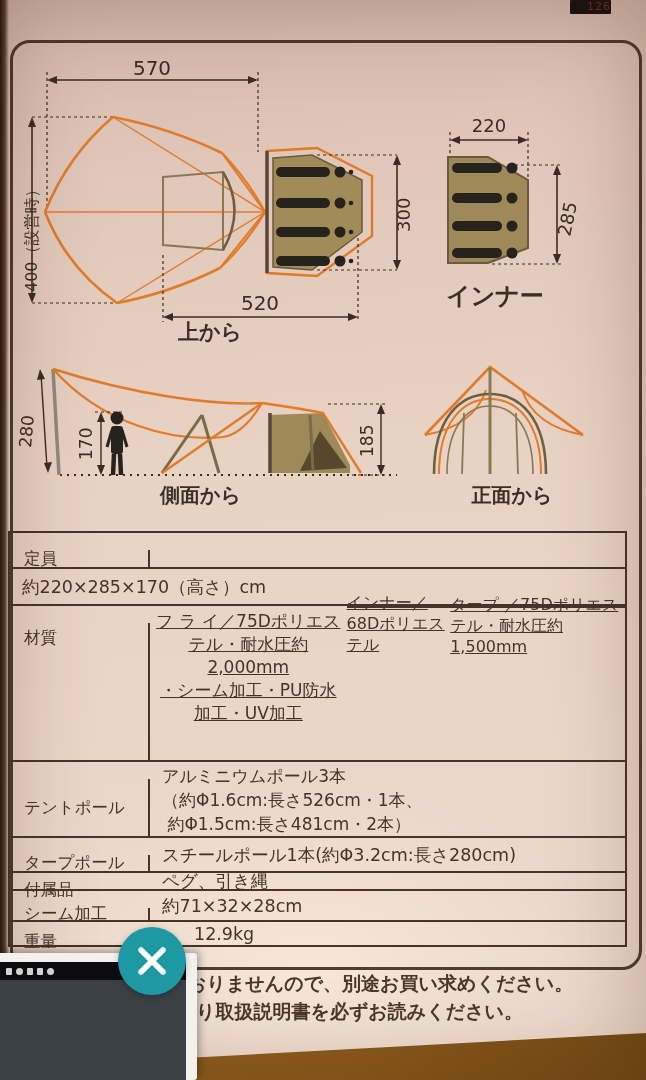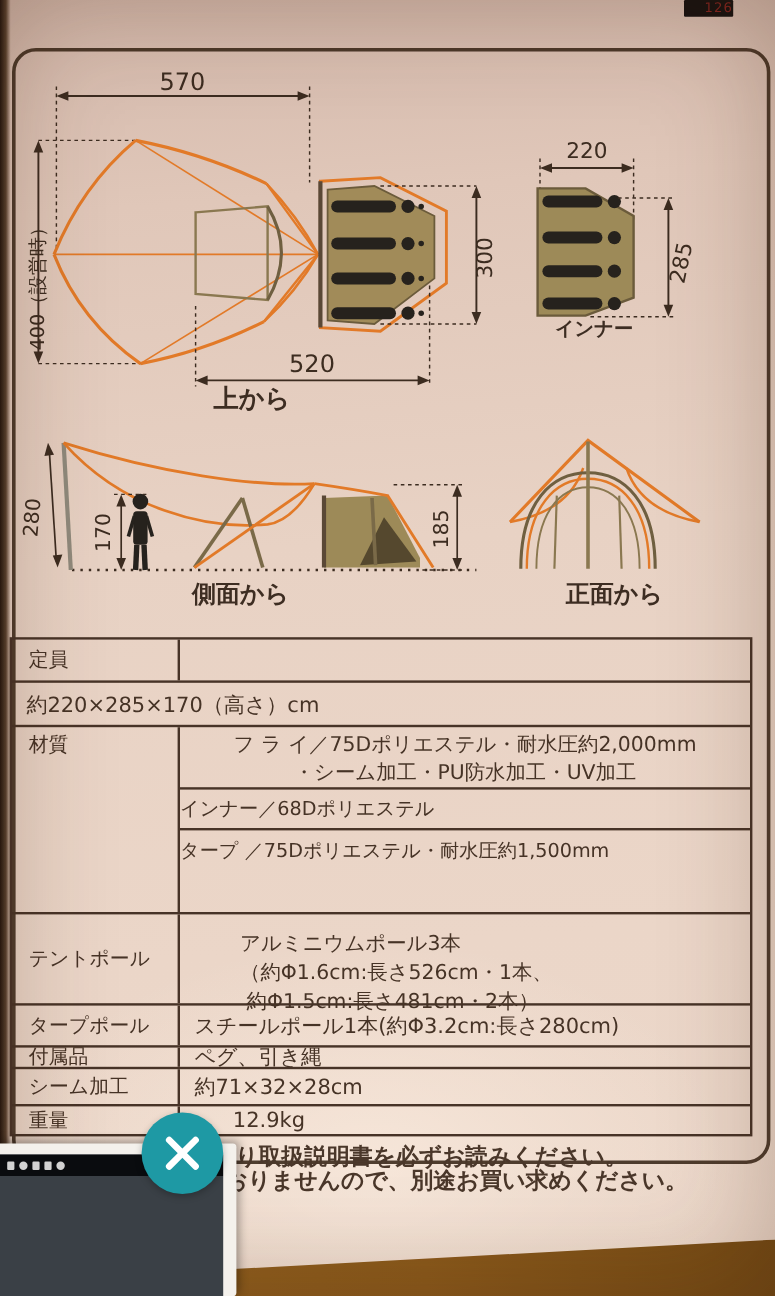--- a/index.html
+++ b/index.html
@@ -12,50 +12,50 @@
   .vignette{position:absolute;inset:0;box-shadow:inset 0 0 95px rgba(70,35,15,.30);pointer-events:none;z-index:6;}
   .left-edge{position:absolute;left:0;top:0;width:9px;height:1080px;
     background:linear-gradient(90deg,#22150e 0%,#59422f 55%,rgba(120,90,65,0) 100%);z-index:1;}
   .badge{position:absolute;left:570px;top:0;width:41px;height:14px;background:#151110;
     color:#83241f;font-size:11px;line-height:14px;text-align:right;letter-spacing:1px;border-radius:1px;z-index:2;}
   .page-border{position:absolute;left:10px;top:40px;width:626px;height:924px;
     border:3px solid rgba(56,37,23,.88);border-radius:20px;z-index:1;}
   .diagram{position:absolute;z-index:2;}
   .caption{position:absolute;z-index:3;font-weight:600;color:#3d2d22;text-align:center;}
   .cap-top{left:150px;top:318px;width:120px;font-size:21px;}
-  .cap-inner{left:435px;top:264px;width:120px;font-size:16px;}
+  .cap-inner{left:435px;top:280px;width:120px;font-size:24px;}
   .cap-side{left:138px;top:482px;width:125px;font-size:20px;}
   .cap-front{left:452px;top:482px;width:120px;font-size:20px;}
   svg text{fill:#3c2c20;font-family:"DejaVu Sans","Liberation Sans",sans-serif;}
 
   
   .spec-table{position:absolute;left:8px;top:531px;width:619px;z-index:2;
     border:2px solid #473327;color:#463326;box-sizing:border-box;}
   .trow{display:flex;box-sizing:border-box;}
   .trow.bt{border-top:2px solid #473327;}
   .lbl{width:140px;box-sizing:border-box;border-right:2px solid #473327;
-    display:flex;align-items:center;padding-left:14px;font-size:16.5px;}
+    display:flex;align-items:center;padding-left:14px;font-size:16.5px;margin-top:17px;}
   .val{flex:1;display:flex;align-items:center;padding-left:12px;font-size:17.5px;
     white-space:pre-wrap;box-sizing:border-box;}
   .h34{height:34px}.h37{height:37px}.h35{height:35px}.h33{height:18px}
   .h31{height:31px}.h25{height:25px}.h76{height:76px}.h156{height:156px}
-  .mat-vals{flex:1;display:flex;flex-direction:column;}
+  .mat-vals{flex:1;display:flex;flex-direction:row;text-decoration:underline;}
   .mat-vals>div{box-sizing:border-box;display:flex;align-items:center;
     font-size:16px;white-space:pre-wrap;}
   .mat-vals>div+div{border-top:2px solid #473327;}
   .m-fly{height:50px;font-size:17px !important;display:block !important;
     text-align:center;line-height:1.35;padding:4px 4px 0 4px !important;white-space:pre-line !important;}
   .m-i{height:34px}.m-f{height:36px}.m-t{height:36px}
   .lbl-top{align-items:flex-start;padding-top:4px;}
-  .v-pole{display:block !important;line-height:1.4;padding-top:14px;font-size:17px !important;margin-left:38px;}
+  .v-pole{display:block !important;line-height:1.4;padding-top:3px;font-size:17px !important;}
   .v-weight{padding-left:44px;}
 
   
   .foot1{position:absolute;left:187px;top:971px;font-size:19px;font-weight:600;color:#4a372a;z-index:2;}
-  .foot2{position:absolute;left:196px;top:951px;font-size:19px;font-weight:600;color:#4a372a;z-index:2;font-family:Liberation Mono, monospace;}
+  .foot2{position:absolute;left:196px;top:999px;font-size:19px;font-weight:600;color:#4a372a;z-index:2;font-family:Liberation Mono, monospace;}
   .made-in{position:absolute;left:360px;top:1015px;width:245px;text-align:right;
     font-size:15px;letter-spacing:1.5px;color:#55412f;z-index:2;}
 
   
   .wood{position:absolute;left:0;top:1026px;width:646px;height:54px;z-index:4;
     background:linear-gradient(90deg,#93621f 0%,#8b5a1b 55%,#744a14 100%);
     clip-path:polygon(0 78%,100% 13%,100% 100%,0 100%);}
 
   
   .thumb{position:absolute;left:0;top:953px;width:197px;height:127px;background:#f4f1ec;

